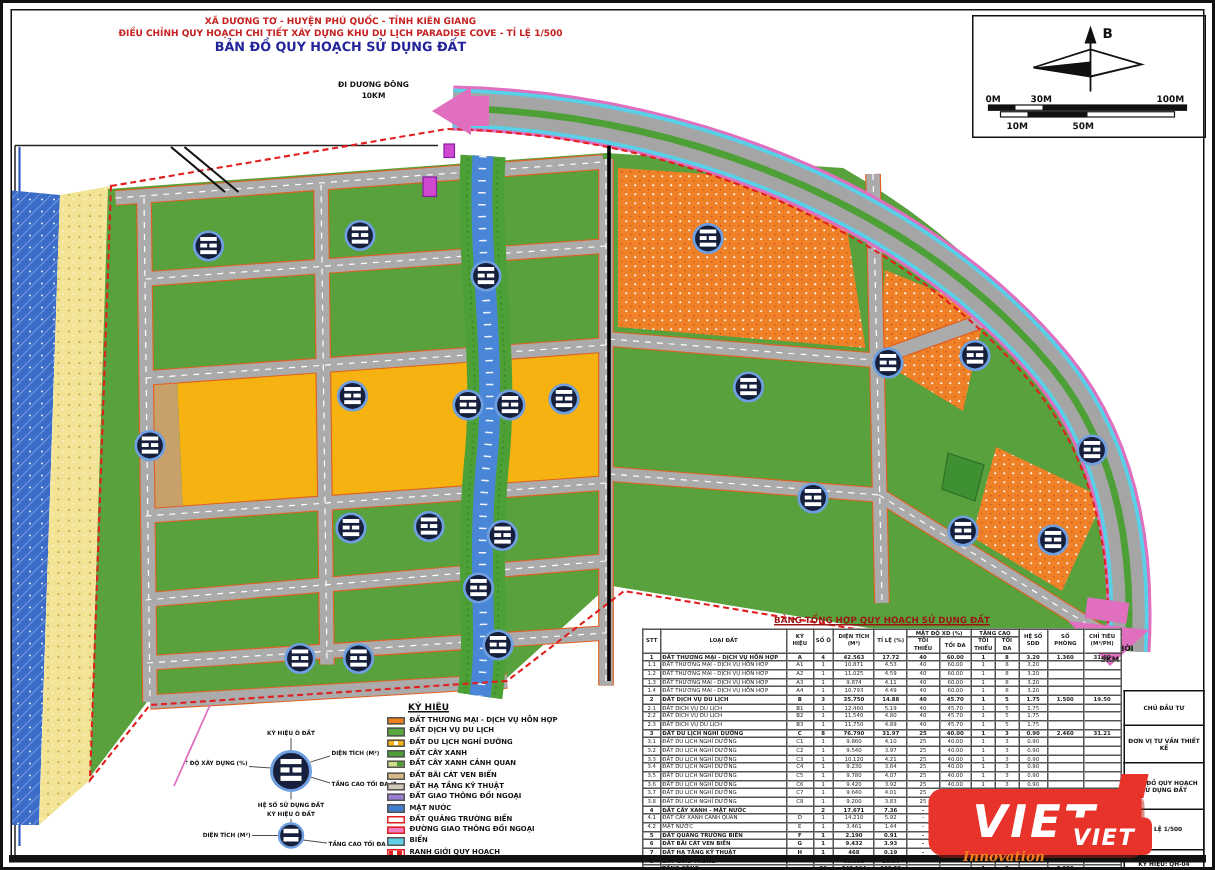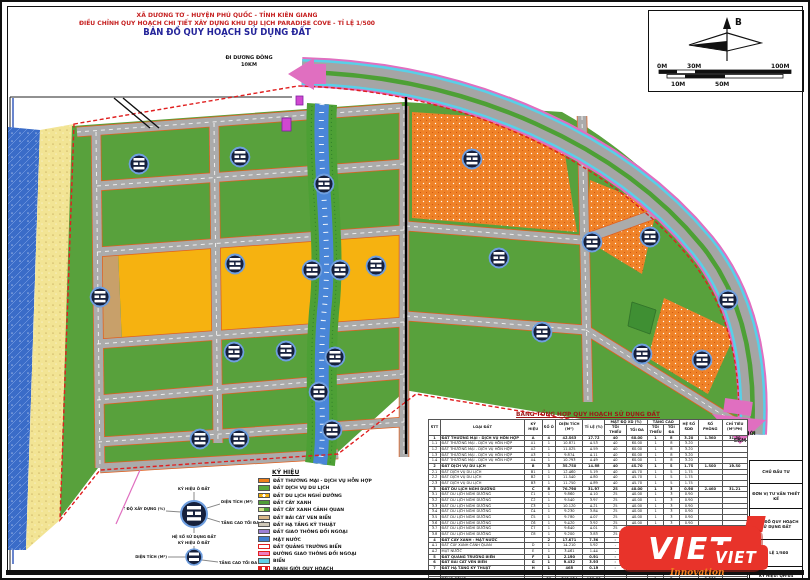--- a/index.html
+++ b/index.html
@@ -36,21 +36,21 @@
            display:flex;align-items:center;justify-content:center;padding:1px;color:#111;line-height:1.3;}
   .tb-cell:last-child{border-bottom:0.8px solid #111;}
   
   #wm-big{left:617px;top:524px;width:142px;height:44px;background:#e8332a;border-radius:9px;z-index:10;
           display:flex;align-items:center;justify-content:center;box-shadow:2px 2px 0 rgba(180,30,20,.5);}
   #wm-big span{color:#fff;font-weight:bold;font-style:italic;font-size:30px;letter-spacing:2px;}
   #wm-flag{left:744px;top:514px;width:18px;height:16px;background:#e8332a;transform:skewX(-12deg);z-index:10;}
   #wm-small{left:702px;top:543px;width:64px;height:25px;background:#e8332a;border-radius:5px;z-index:11;
             display:flex;align-items:center;justify-content:center;}
   #wm-small span{color:#fff;font-weight:bold;font-style:italic;font-size:15px;letter-spacing:1px;}
-  #wm-tagline{left:668px;top:565px;width:130px;z-index:11;color:#f08020;font-style:italic;font-weight:bold;
+  #wm-tagline{left:640px;top:565px;width:130px;z-index:11;color:#f08020;font-style:italic;font-weight:bold;
               font-size:9px;font-family:"DejaVu Serif",serif;}
   
   .maplabel{z-index:4;font-size:5px;font-weight:bold;color:#111;text-align:center;line-height:1.3;}
   svg text{font-family:"DejaVu Sans",sans-serif;}
 </style>
 </head>
 <body>
 
 <div id="page">
 

